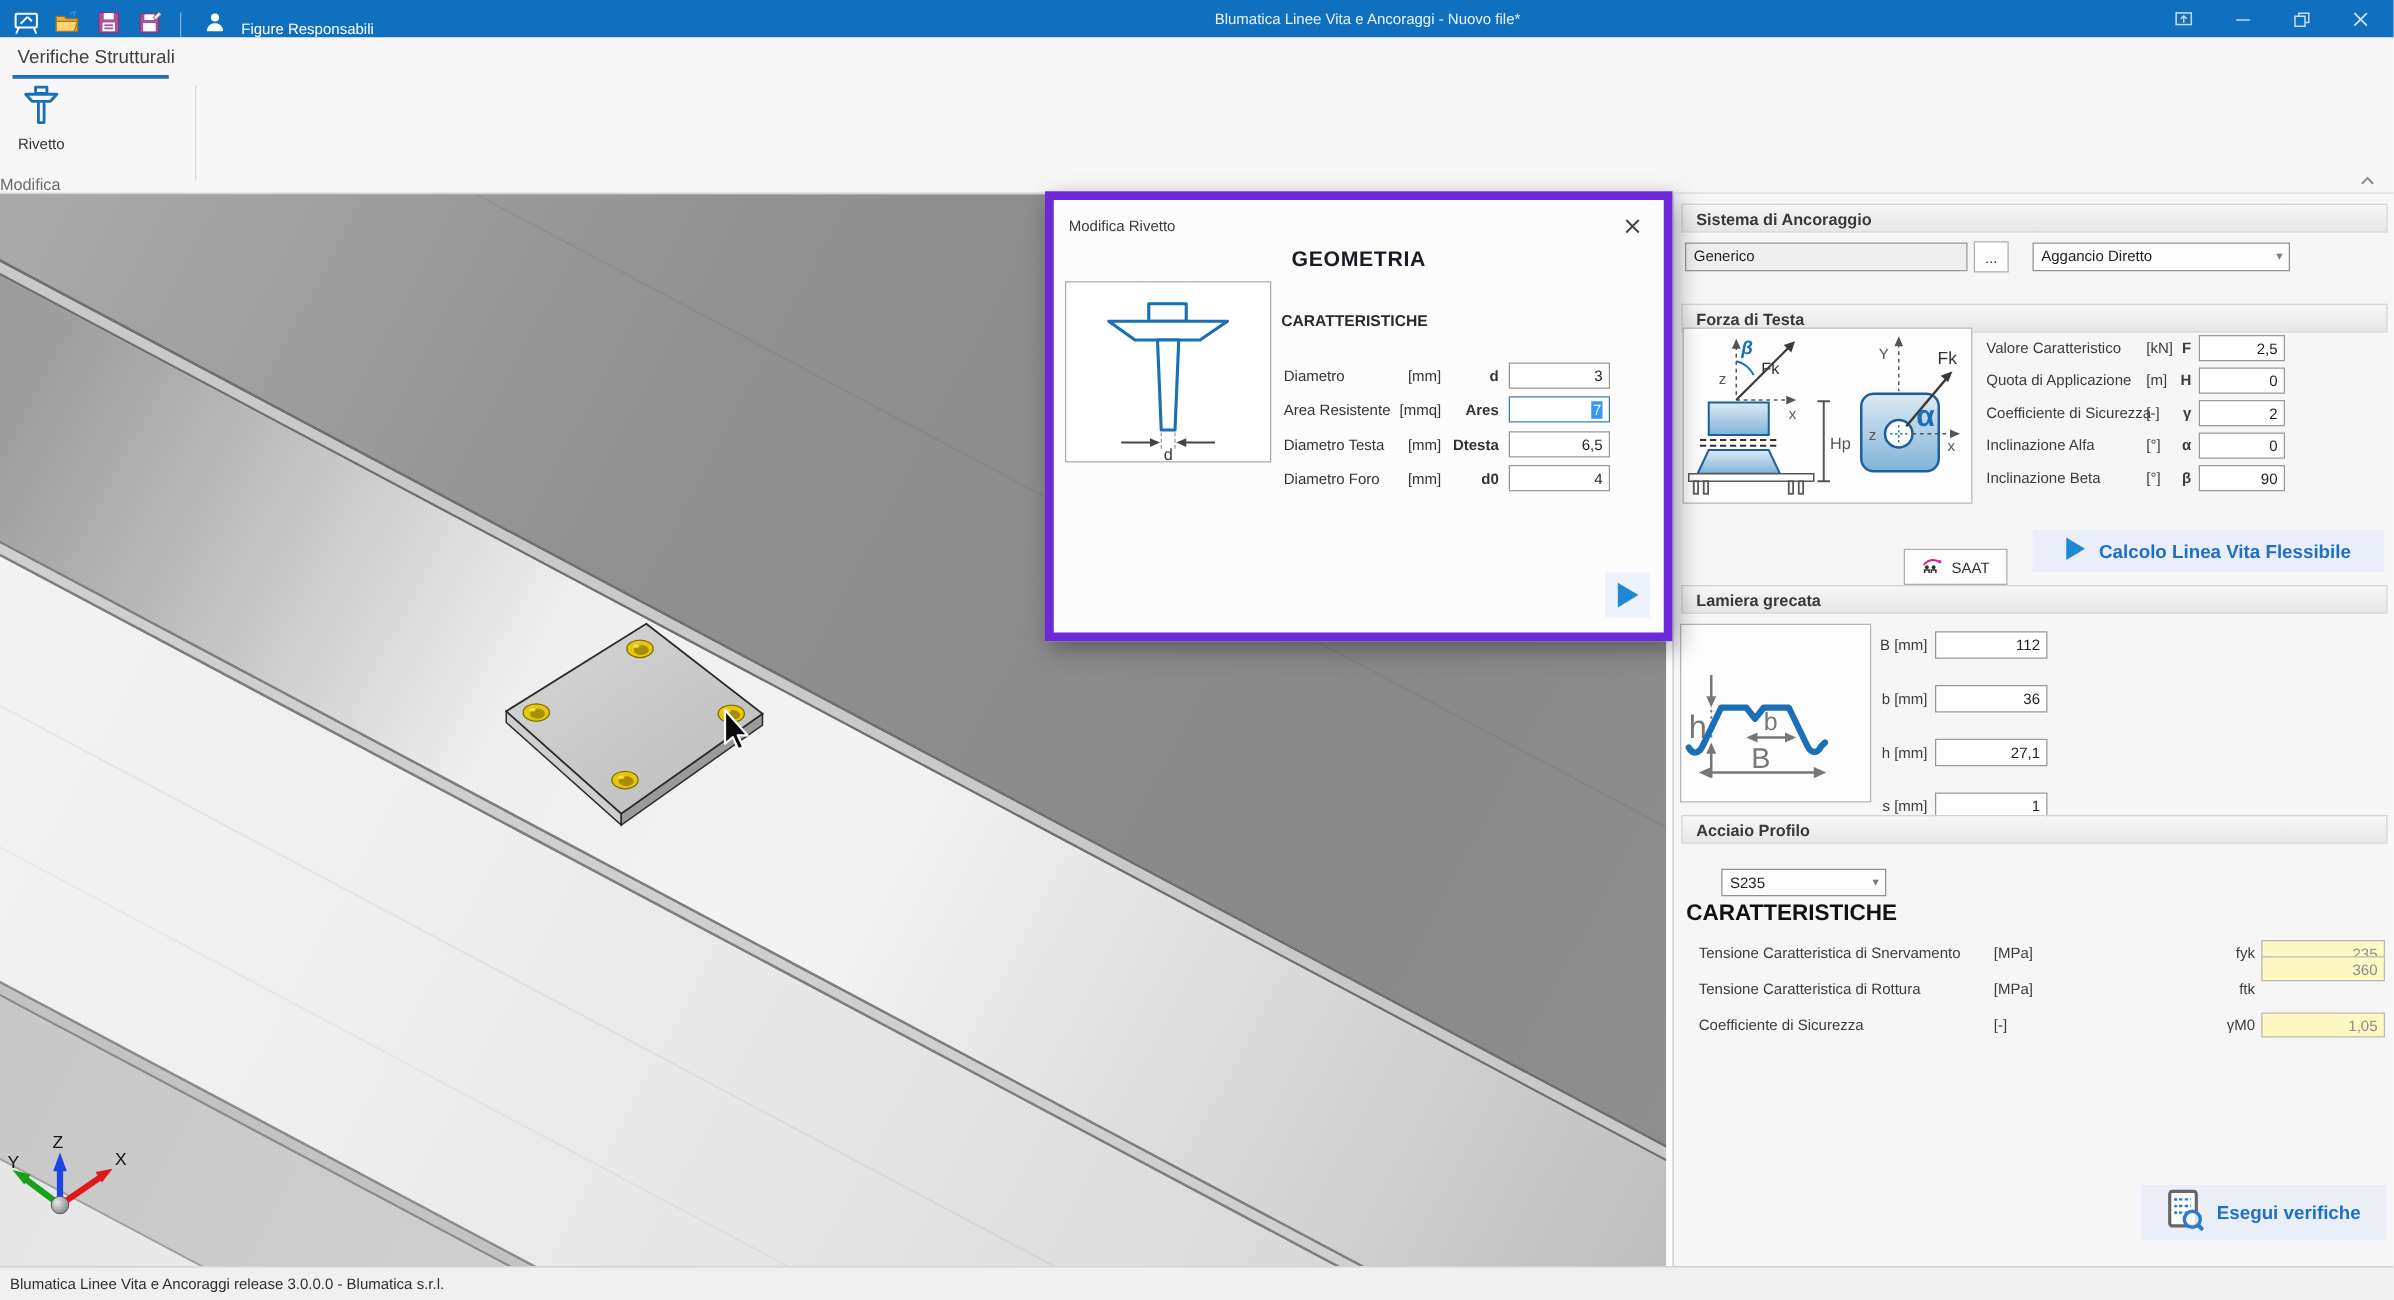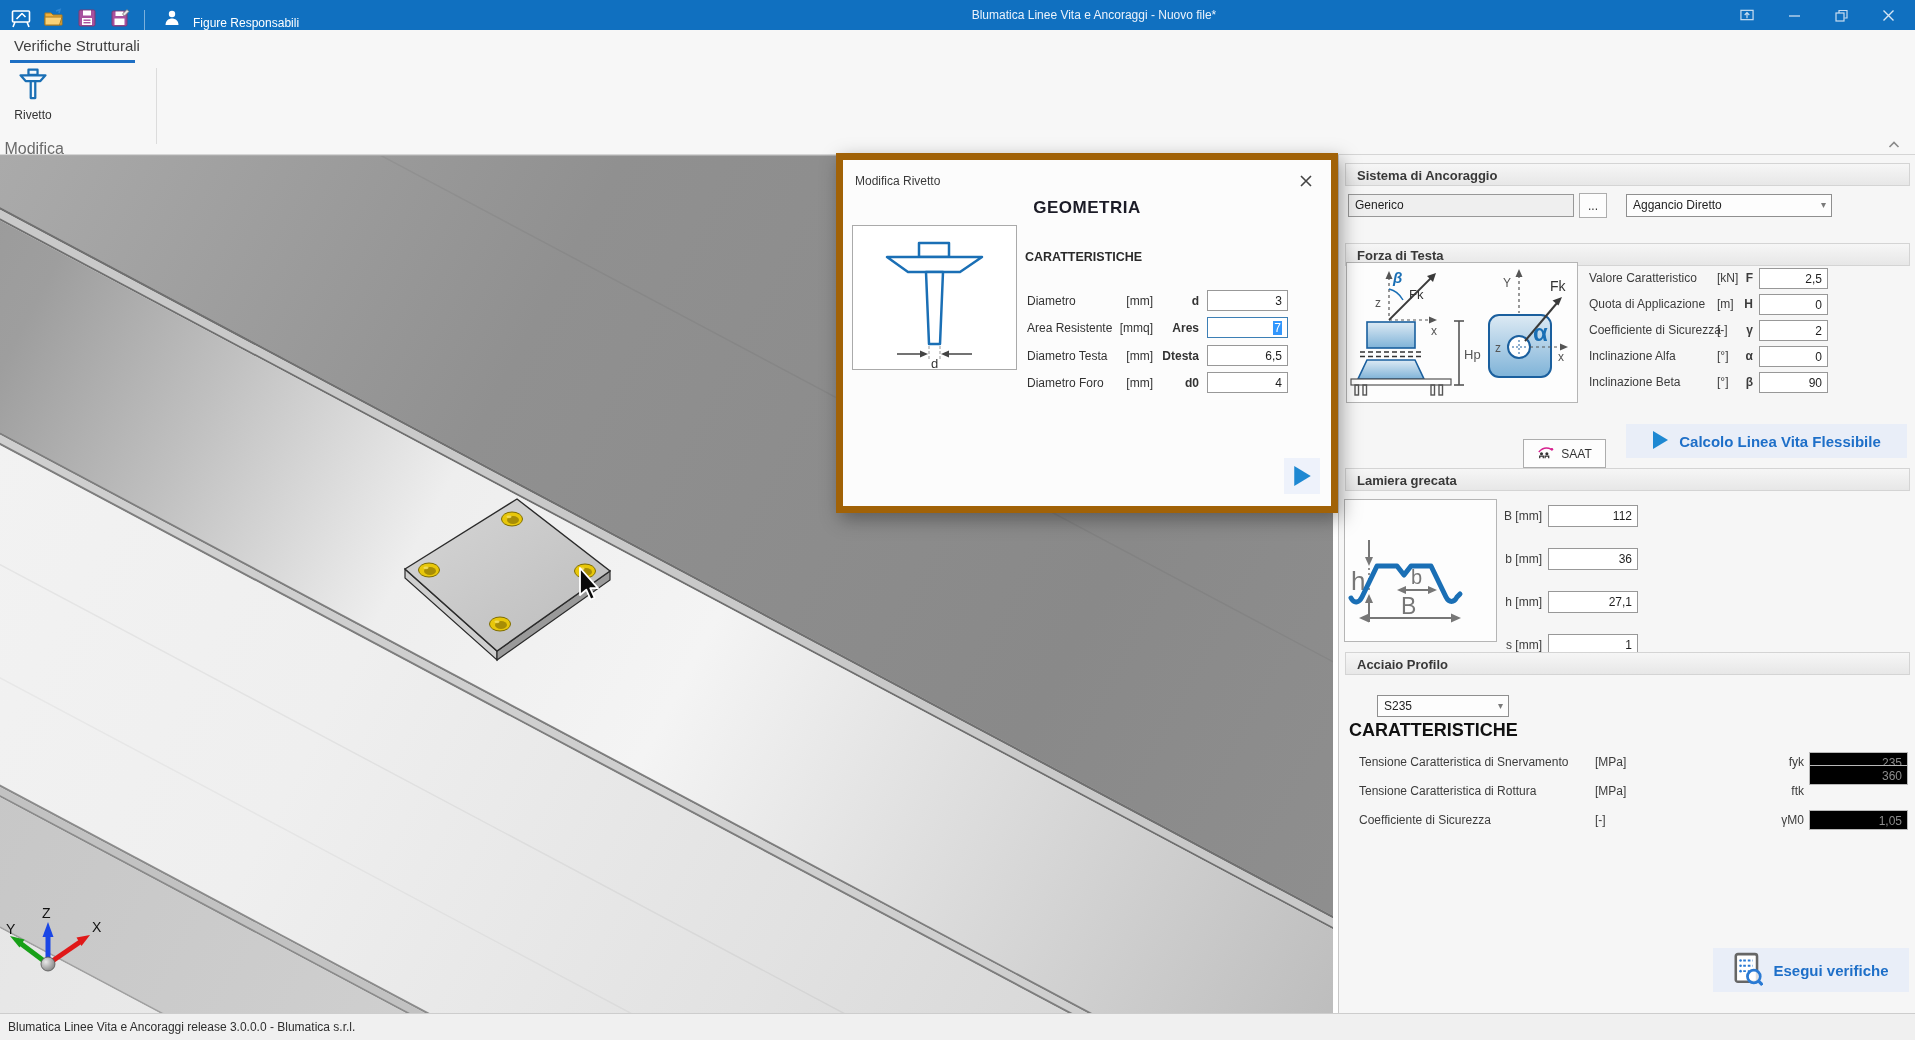--- a/index.html
+++ b/index.html
@@ -12,42 +12,42 @@
 .tb-user-label{color:#fff;font-size:12px;margin-left:9px;white-space:nowrap}
 .tb-title{position:absolute;left:1094px;top:8px;transform:translateX(-50%);color:#eaf2fb;font-size:12px;white-space:nowrap}
 .tb-controls{position:absolute;right:20px;top:0;height:30px;display:flex;align-items:center;gap:33px}
 .tb-ctrl{width:14px;height:14px;display:flex;align-items:center;justify-content:center}
 
 .ribbon{position:absolute;left:0;top:30px;width:100%;height:125px;background:#f7f7f7;border-bottom:1px solid #d5d5d5;box-sizing:border-box}
 .tab{position:absolute;left:14px;top:7px;font-size:15px;color:#3f3f3f}
 .tab-underline{position:absolute;left:10px;top:30px;width:125px;height:3px}
 .ribbon-btn{position:absolute;left:4px;top:38px;width:58px;height:64px;display:flex;flex-direction:column;align-items:center}
 .ribbon-btn-label{font-size:12px;color:#333;margin-top:3px}
-.group-label{position:absolute;left:0;top:110px;width:64px;text-align:right;font-size:16px;color:#6a6a6a}
+.group-label{position:absolute;left:0;top:110px;width:64px;text-align:left;font-size:13px;color:#6a6a6a}
 .ribbon-sep{position:absolute;left:156px;top:38px;width:1px;height:76px;background:#dcdcdc}
 .ribbon-chevron{position:absolute;left:1888px;top:108px}
 
 .viewport{position:absolute;left:0;top:155px;width:1333px;height:858px;overflow:hidden;background:#ededed;border-top:1px solid #adadad;box-sizing:border-box}
 
 .panel{position:absolute;left:1338px;top:155px;width:577px;height:858px;background:#f6f6f6;border-left:1px solid #c8c8c8;box-sizing:border-box;color:#3c3c3c}
 .hdrbar{position:absolute;left:6px;width:565px;height:23px;background:linear-gradient(#f6f6f6,#e7e7e7);border:1px solid #d4d4d4;box-sizing:border-box;font-weight:bold;font-size:13px;color:#383838;padding:4px 0 0 11px}
 .ibox{position:absolute;box-sizing:border-box;background:#fff;border:1px solid #989898;text-align:right;font-size:12px;color:#1e1e1e;padding:3px 5px 0 2px;white-space:nowrap;overflow:hidden}
 .ta-l{text-align:left;padding-left:6px}
-.dis{background:#000000;color:#8c8c8c;border-color:#b8b8b8}
+.dis{background:#fef9c3;color:#8c8c8c;border-color:#b8b8b8}
 .lbl{position:absolute;white-space:nowrap;font-size:12px}
 .rt{text-align:right}
 .bold{font-weight:bold}
 .dbox{position:absolute;background:#fdfdfd;border:1px solid #b5b5b5;box-sizing:border-box}
 .dd{position:absolute;box-sizing:border-box;background:#fdfdfd;border:1px solid #8f8f8f;padding:3px 18px 0 6px;color:#222}
 .ddarr{position:absolute;right:5px;top:4px;color:#7a7a7a;font-size:10px}
 .bluebtn{position:absolute;background:#e9eef8;display:flex;align-items:center;justify-content:center;gap:10px;color:#1e6fc8;font-weight:bold;font-size:15px}
 .whitebtn{position:absolute;background:#fdfdfd;border:1px solid #adadad;box-sizing:border-box;display:flex;align-items:center;justify-content:center;gap:6px;font-size:12px;color:#333}
 .sel{background:#3297fd;color:#fff;padding:0 1px}
 
-.modal{position:absolute;left:836px;top:153px;width:502px;height:360px;background:#fcfcfc;border:7px solid #a16207;box-sizing:border-box;box-shadow:4px 6px 18px rgba(0,0,0,.35)}
+.modal{position:absolute;left:836px;top:153px;width:502px;height:360px;background:#fcfcfc;border:7px solid #6d28d9;box-sizing:border-box;box-shadow:4px 6px 18px rgba(0,0,0,.35)}
 .modal-title{position:absolute;left:12px;top:14px;font-size:12px;color:#3a3a3a}
 .modal-close{position:absolute;left:454px;top:12px;width:18px;height:18px;display:flex;align-items:center;justify-content:center}
 .modal-heading{position:absolute;left:0;top:38px;width:488px;text-align:center;font-size:17px;font-weight:bold;color:#1b1b26;letter-spacing:.5px}
 .modal-sub{position:absolute;left:182px;top:90px;font-size:12.5px;font-weight:bold;color:#2a2a2a}
 
 .statusbar{position:absolute;left:0;top:1013px;width:100%;height:27px;background:#f0f0f0;border-top:1px solid #cdcdcd;box-sizing:border-box;font-size:12px;color:#2e2e2e;padding:6px 0 0 8px}
 svg text{font-family:"Liberation Sans",sans-serif}
 </style>
 </head>
 <body>

